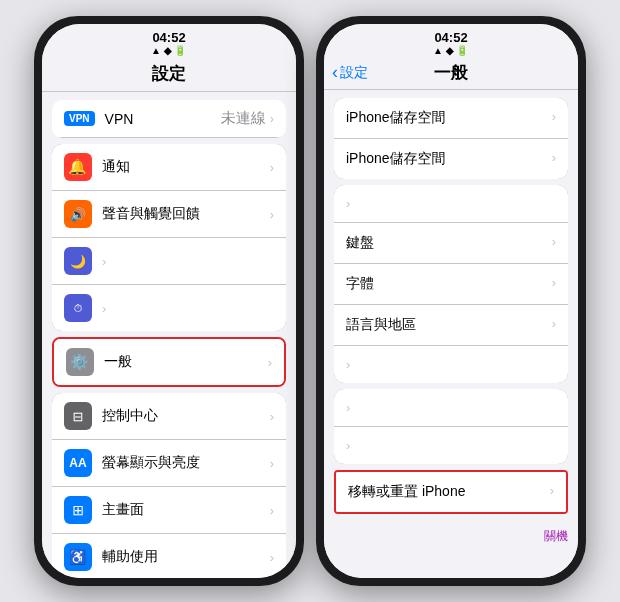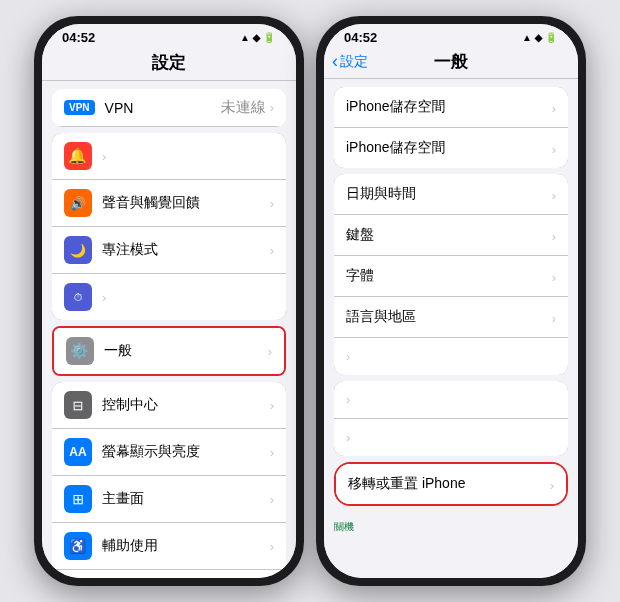--- a/index.html
+++ b/index.html
@@ -36,20 +36,21 @@
 
     .status-bar {
       display: flex;
       justify-content: space-between;
       align-items: center;
       padding: 6px 20px 2px;
       background: #f2f2f7;
       font-size: 11px;
       font-weight: 600;
       flex-shrink: 0;
+      flex-direction: column;
     }
 
     .status-time { font-size: 13px; font-weight: 700; }
 
     .status-icons {
       display: flex;
       align-items: center;
       gap: 3px;
       font-size: 10px;
     }
@@ -178,48 +179,48 @@
       color: #fff;
       font-size: 10px;
       font-weight: 700;
       padding: 2px 5px;
       border-radius: 4px;
       margin-right: 10px;
     }
 
     .right-panel-row {
       display: flex;
-      align-items: flex-end;
+      align-items: flex-start;
       padding: 11px 12px;
       background: #fff;
       border-bottom: 0.5px solid #c6c6c8;
       cursor: pointer;
     }
 
     .right-panel-row:last-child {
       border-bottom: none;
     }
 
     .right-panel-label {
       flex: 1;
       font-size: 14px;
       color: #000;
     }
 
     .shutdown-link {
-      text-align: left;
+      text-align: right;
       padding: 10px;
-      color: #15803d;
-      font-size: 10px;
+      color: #a21caf;
+      font-size: 12px;
       cursor: pointer;
     }
 
     .highlighted-bottom {
       border: 2.5px solid #e0242a;
-      border-radius: 16px;
+      border-radius: 4px;
       margin: 4px 10px;
       overflow: hidden;
     }
 
     .icon-gray { background: #8e8e93; }
     .icon-red { background: #ff3b30; }
     .icon-orange-dark { background: #ff6600; }
     .icon-indigo { background: #4f5bd5; }
     .icon-blue { background: #007aff; }
     .icon-dark-gray { background: #636366; }
@@ -250,30 +251,30 @@
           <span class="vpn-badge">VPN</span>
           <span class="row-label">VPN</span>
           <span class="row-value">未連線</span>
           <span class="chevron">›</span>
         </div>
       </div>
 
       <div class="section-group">
         <div class="settings-row">
           <div class="row-icon icon-red">🔔</div>
+          <span class="row-label">通知</span>
           <span class="chevron">›</span>
         </div>
         <div class="settings-row">
           <div class="row-icon icon-orange-dark" style="font-size:13px;">🔊</div>
           <span class="row-label">聲音與觸覺回饋</span>
           <span class="chevron">›</span>
         </div>
         <div class="settings-row">
           <div class="row-icon icon-indigo" style="font-size:13px;">🌙</div>
-          <span class="row-label">專注模式</span>
           <span class="chevron">›</span>
         </div>
         <div class="settings-row">
           <div class="row-icon icon-indigo" style="font-size:11px;">⏱</div>
           <span class="chevron">›</span>
         </div>
       </div>
 
       <div class="highlighted-row">
         <div class="settings-row" style="border:none;">
@@ -344,21 +345,20 @@
           <span class="chevron">›</span>
         </div>
         <div class="right-panel-row">
           <span class="right-panel-label">iPhone儲存空間</span>
           <span class="chevron">›</span>
         </div>
       </div>
 
       <div class="section-group">
         <div class="right-panel-row">
-          <span class="right-panel-label">日期與時間</span>
           <span class="chevron">›</span>
         </div>
         <div class="right-panel-row">
           <span class="right-panel-label">鍵盤</span>
           <span class="chevron">›</span>
         </div>
         <div class="right-panel-row">
           <span class="right-panel-label">字體</span>
           <span class="chevron">›</span>
         </div>

